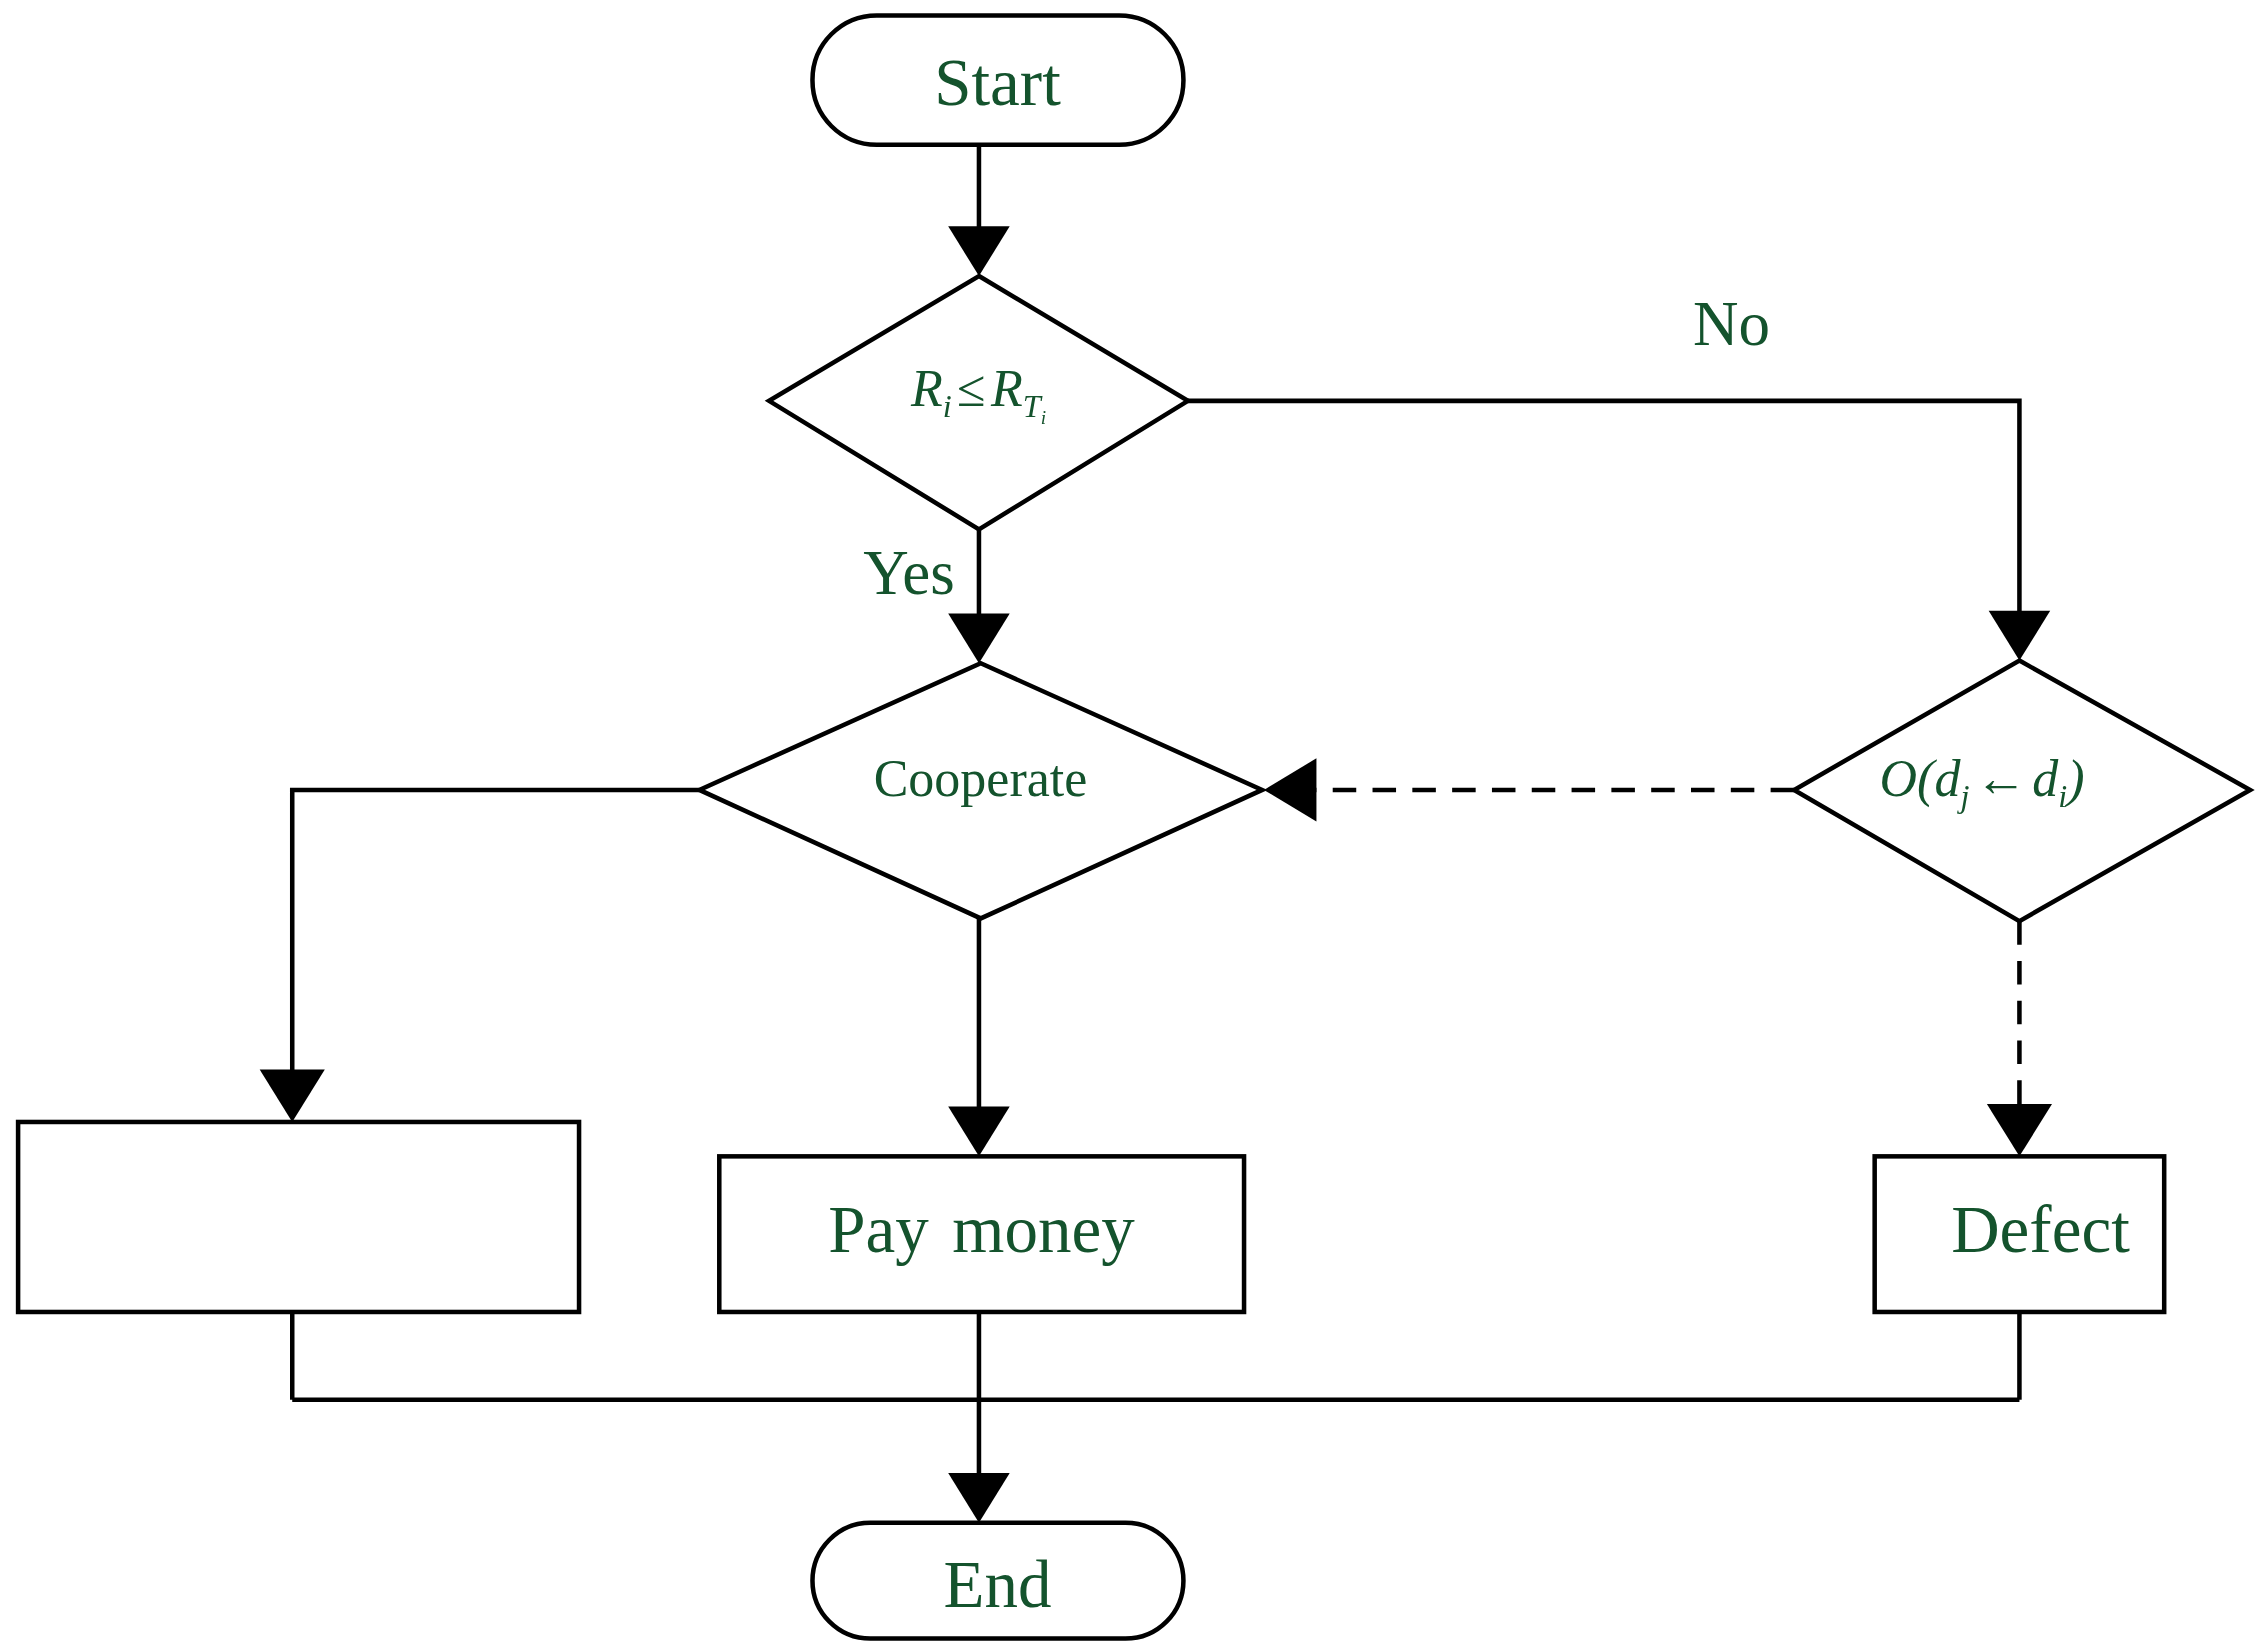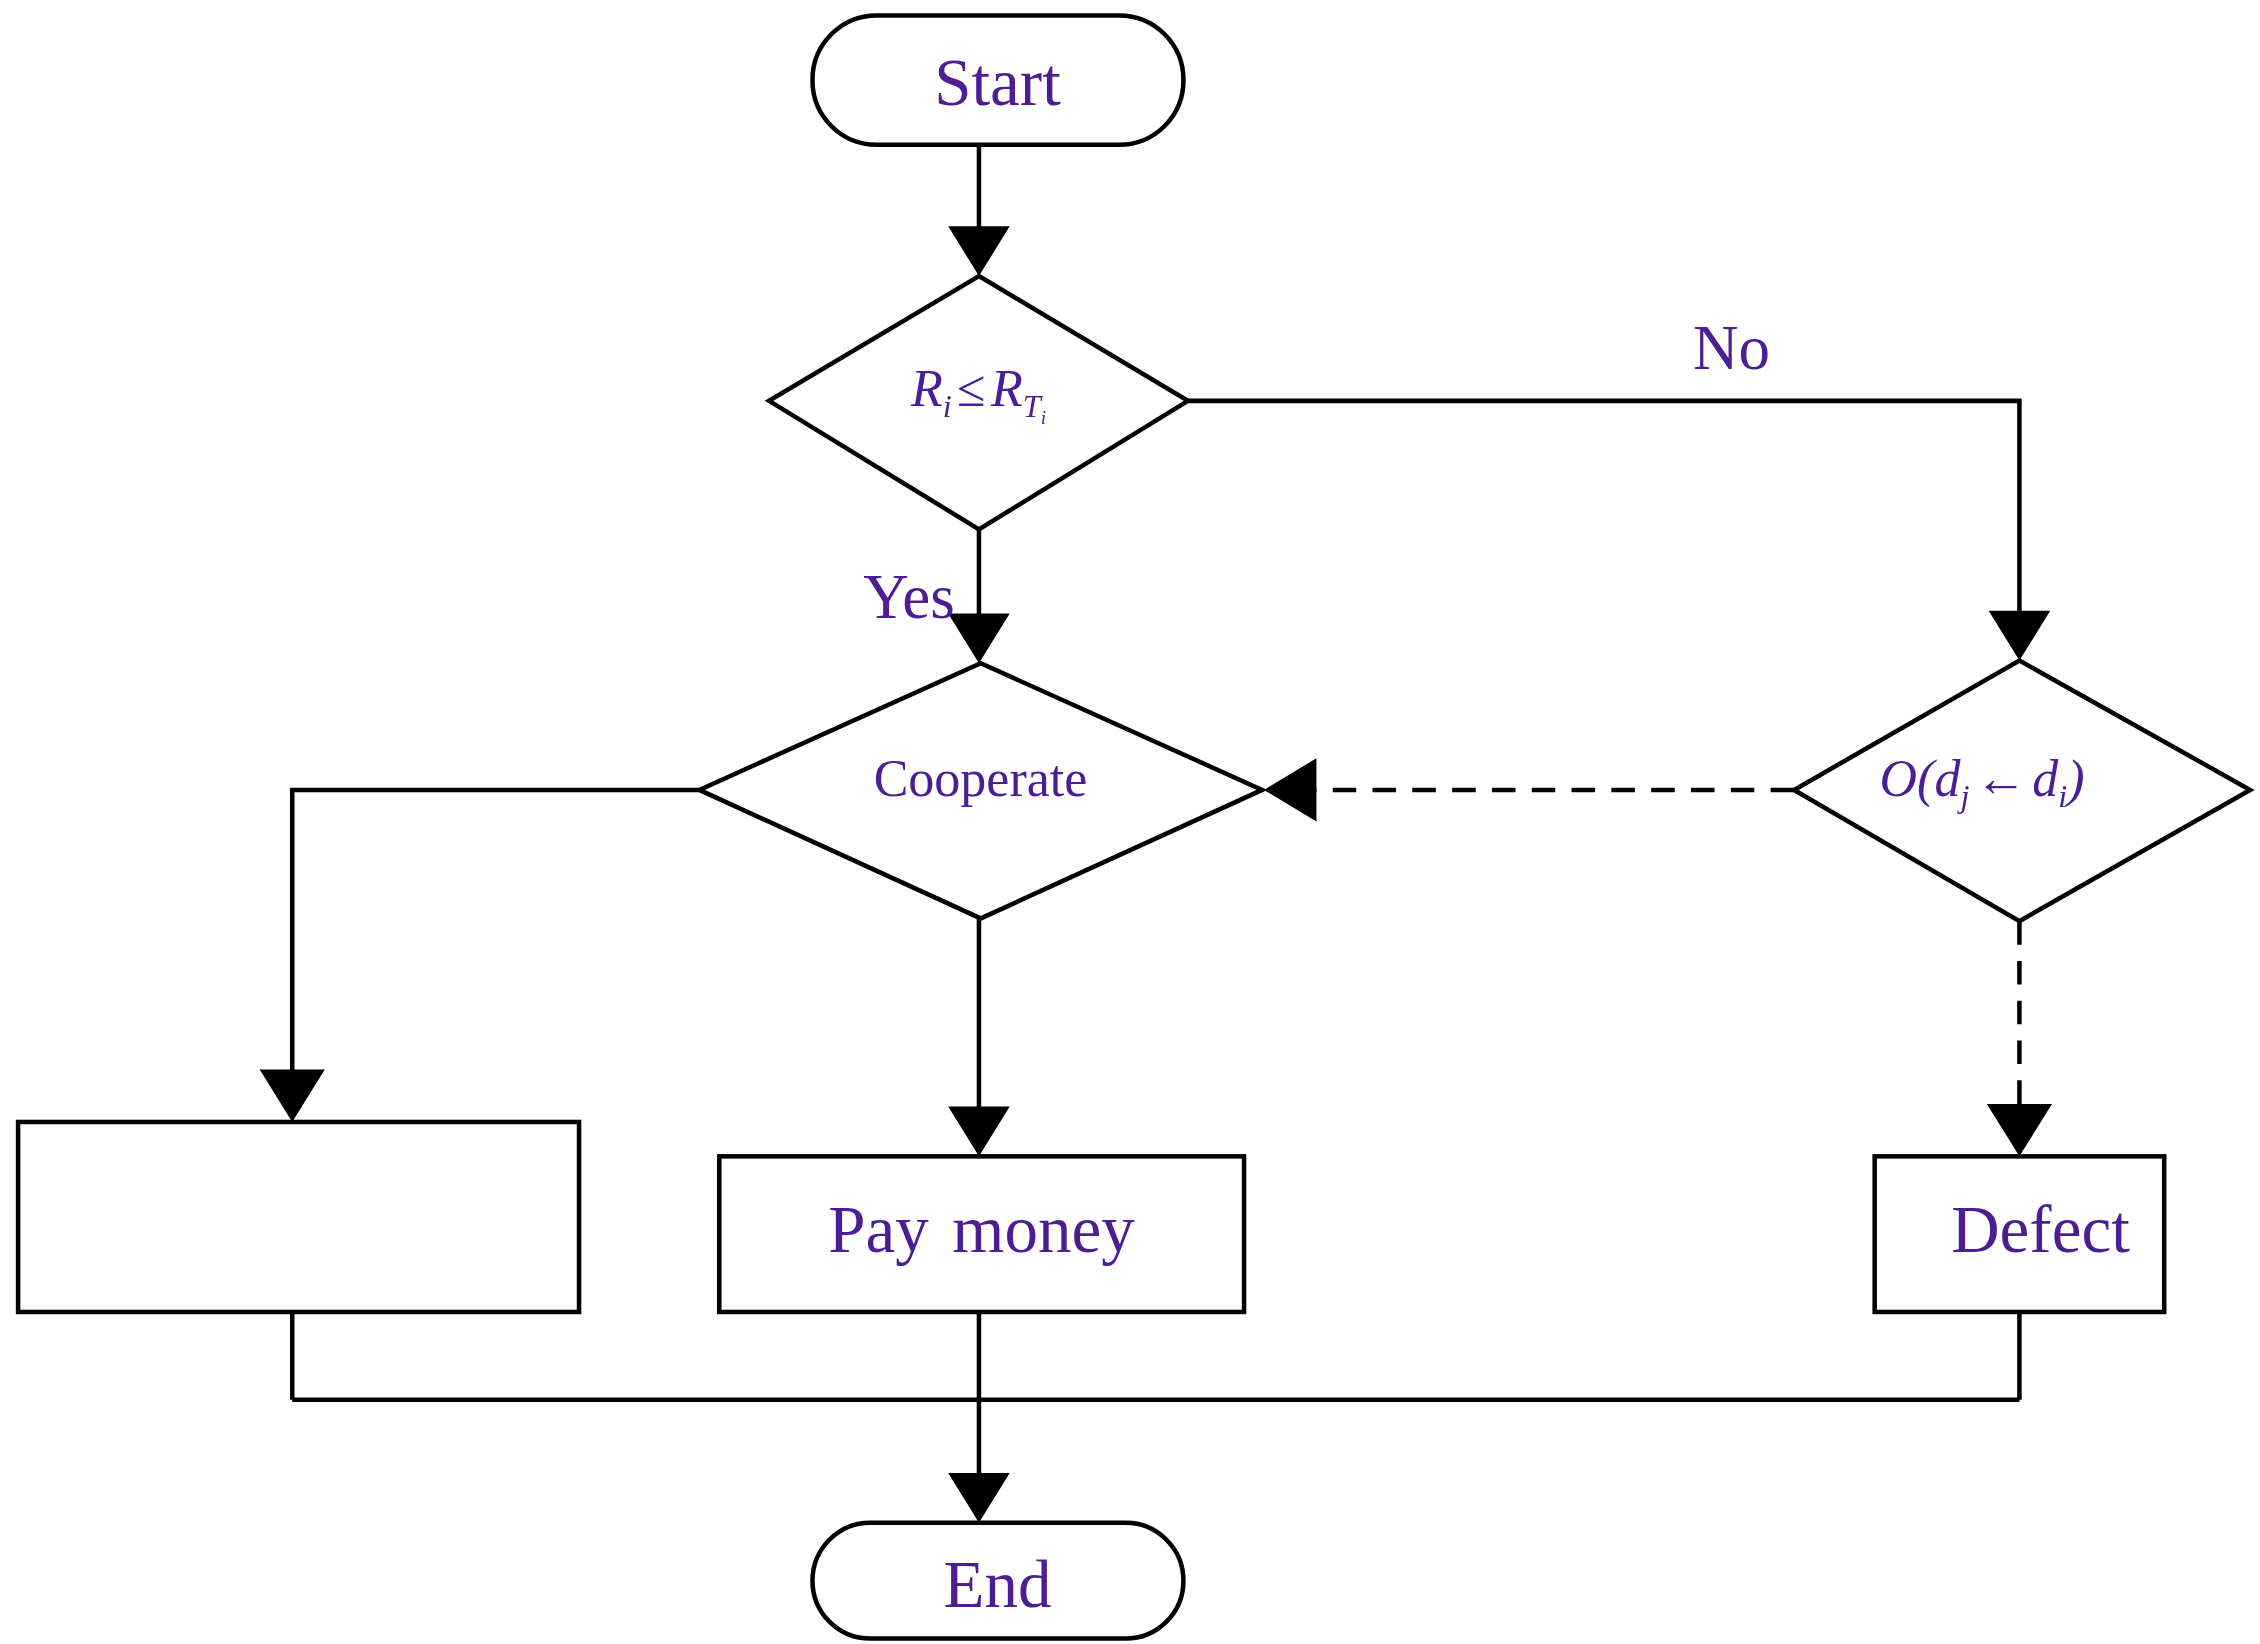--- a/index.html
+++ b/index.html
@@ -38,29 +38,29 @@
     stroke-width: 5;
     stroke-dasharray: 26 18;
   }
   .arrowhead {
     fill: #000000;
     stroke: none;
   }
   .lbl {
     position: absolute;
     font-family: "Liberation Serif", "DejaVu Serif", serif;
-    color: #4c1d95;
+    color: #14532d;
     white-space: nowrap;
     line-height: 1.12;
     text-align: center;
   }
   .lbl-terminal { font-size: 67px; }
   .lbl-process  { font-size: 67px; }
   .lbl-decision { font-size: 52px; }
-  .lbl-edge     { font-size: 63px; margin-top: 24px; }
+  .lbl-edge     { font-size: 63px; }
   .mathi { font-style: italic; font-family: "Liberation Serif", "DejaVu Serif", serif; }
   .sub {
     font-size: 0.62em;
     vertical-align: sub;
     font-style: italic;
   }
   .subsub {
     font-size: 0.60em;
     vertical-align: sub;
     font-style: italic;

